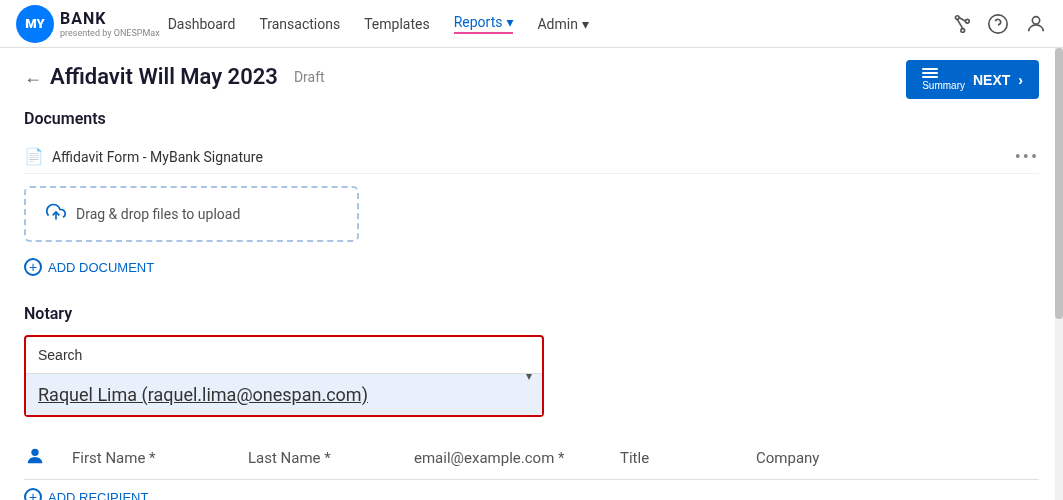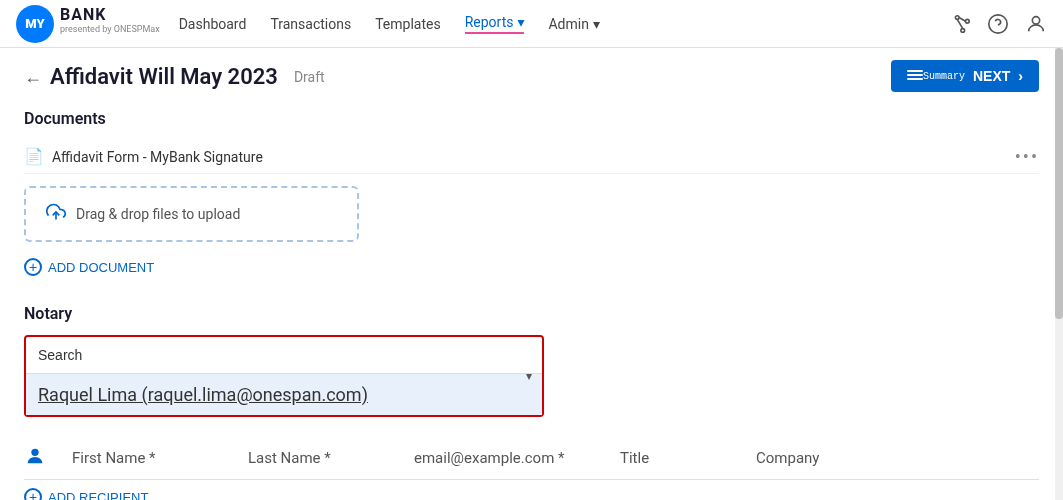--- a/index.html
+++ b/index.html
@@ -9,22 +9,22 @@
     .navbar {
       display: flex;
       align-items: center;
       height: 48px;
       border-bottom: 1px solid #e0e0e0;
       padding: 0 16px;
       background: #fff;
     }
     .nav-logo {
       display: flex;
-      align-items: flex-start;
-      margin-right: 19px;
+      align-items: center;
+      margin-right: 8px;
     }
     .logo-circle {
       width: 38px;
       height: 38px;
       background: #007bff;
       border-radius: 50%;
       display: flex;
       align-items: center;
       justify-content: center;
       color: #fff;
@@ -124,23 +124,21 @@
       padding: 8px 16px;
       display: flex;
       align-items: center;
       gap: 8px;
       cursor: pointer;
       font-size: 14px;
       font-weight: 600;
     }
     .summary-inner {
       display: flex;
-      flex-direction: row;
-      align-items: center;
-      font-family: Liberation Mono, monospace;
+      flex-direction: column;
     }
     .summary-icon-lines {
       display: flex;
       flex-direction: column;
       gap: 2px;
       margin-bottom: 2px;
     }
     .summary-icon-lines span {
       display: block;
       width: 16px;

